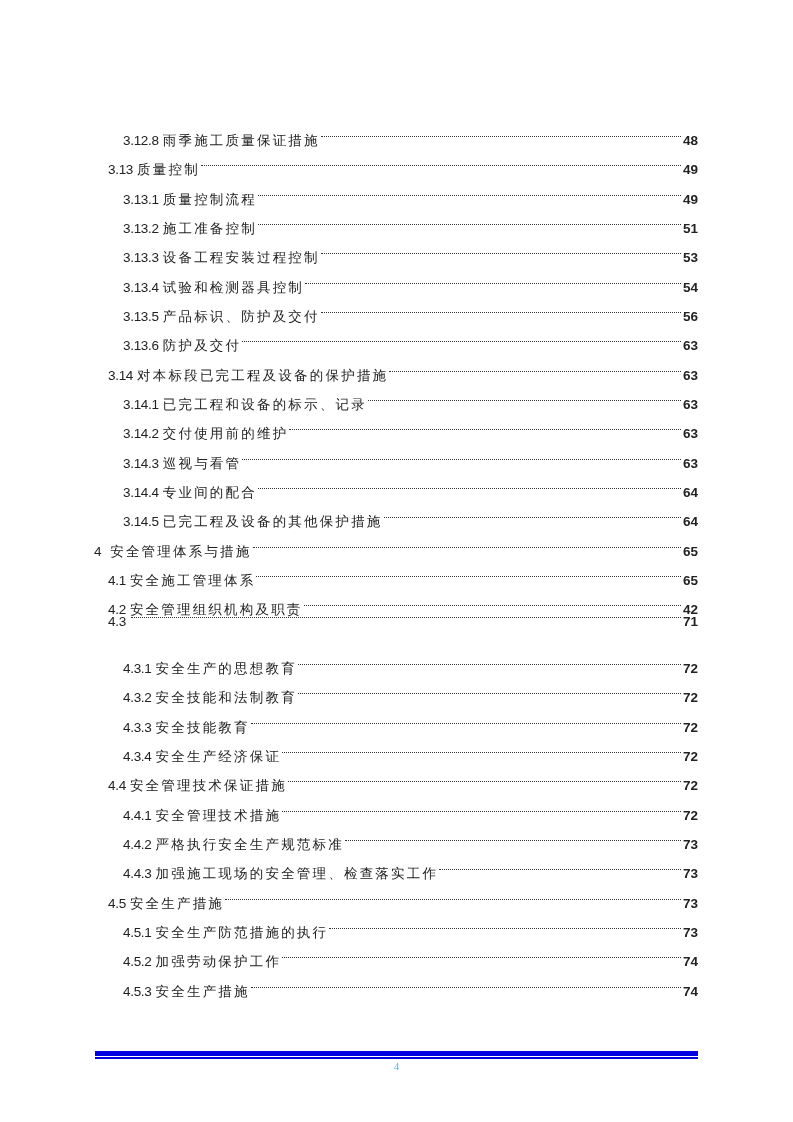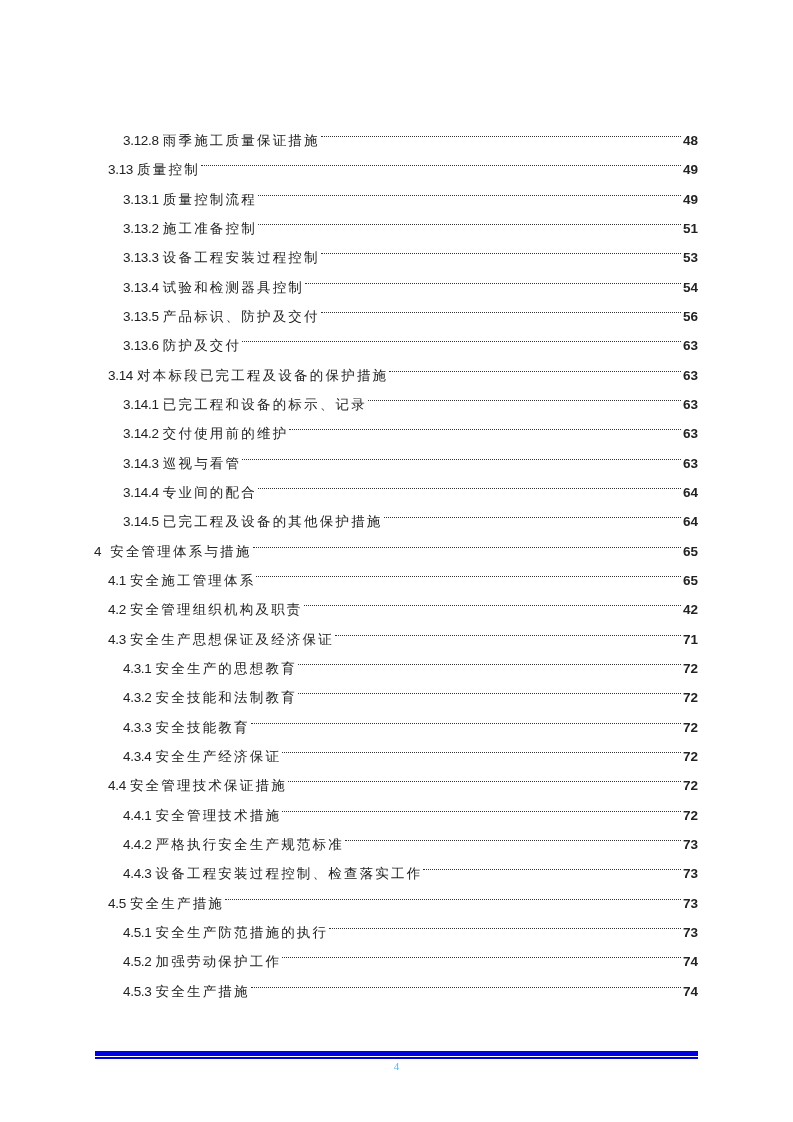--- a/index.html
+++ b/index.html
@@ -205,21 +205,20 @@
         <span class="toc-page">65</span>
       </div>
       <div class="toc-row level-2">
         <span class="toc-num">4.2</span>
         <span class="toc-title">安全管理组织机构及职责</span>
         <span class="toc-leader"></span>
         <span class="toc-page">42</span>
       </div>
       <div class="toc-row level-2">
         <span class="toc-num">4.3</span>
-        <span class="toc-title">安全生产思想保证及经济保证</span>
         <span class="toc-leader"></span>
         <span class="toc-page">71</span>
       </div>
       <div class="toc-row level-3">
         <span class="toc-num">4.3.1</span>
         <span class="toc-title">安全生产的思想教育</span>
         <span class="toc-leader"></span>
         <span class="toc-page">72</span>
       </div>
       <div class="toc-row level-3">
@@ -253,21 +252,21 @@
         <span class="toc-page">72</span>
       </div>
       <div class="toc-row level-3">
         <span class="toc-num">4.4.2</span>
         <span class="toc-title">严格执行安全生产规范标准</span>
         <span class="toc-leader"></span>
         <span class="toc-page">73</span>
       </div>
       <div class="toc-row level-3">
         <span class="toc-num">4.4.3</span>
-        <span class="toc-title">设备工程安装过程控制、检查落实工作</span>
+        <span class="toc-title">加强施工现场的安全管理、检查落实工作</span>
         <span class="toc-leader"></span>
         <span class="toc-page">73</span>
       </div>
       <div class="toc-row level-2">
         <span class="toc-num">4.5</span>
         <span class="toc-title">安全生产措施</span>
         <span class="toc-leader"></span>
         <span class="toc-page">73</span>
       </div>
       <div class="toc-row level-3">

